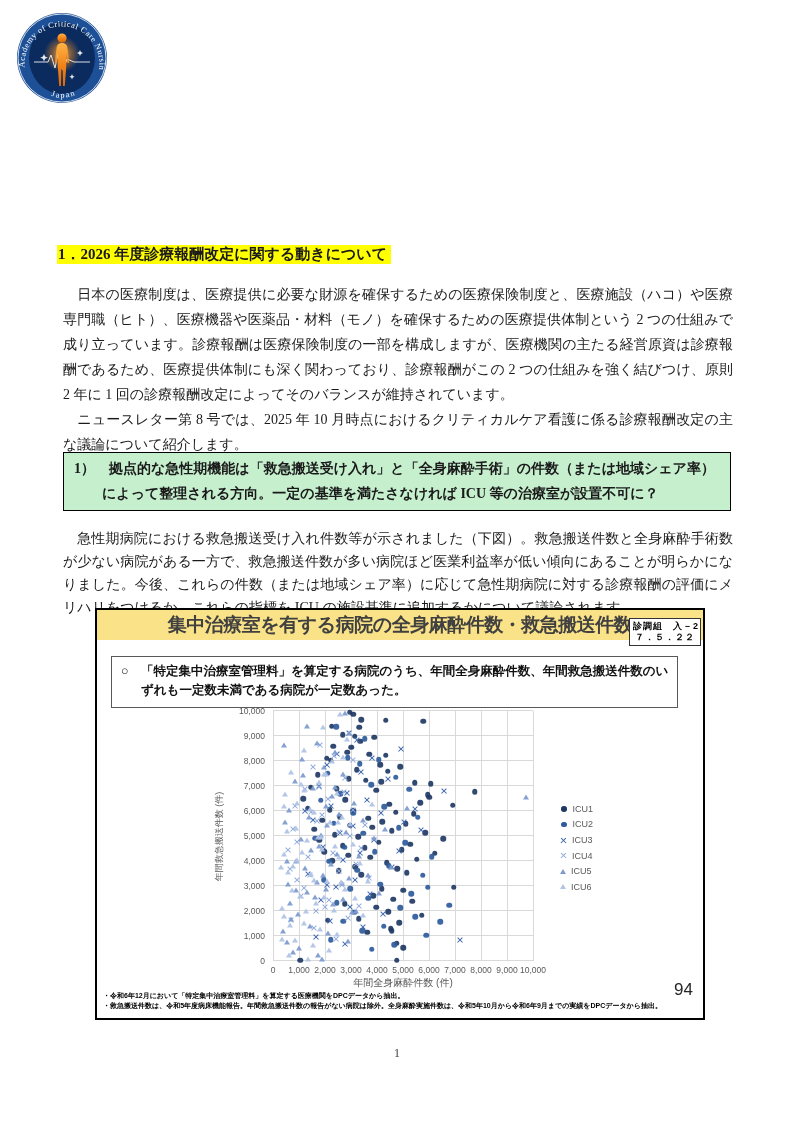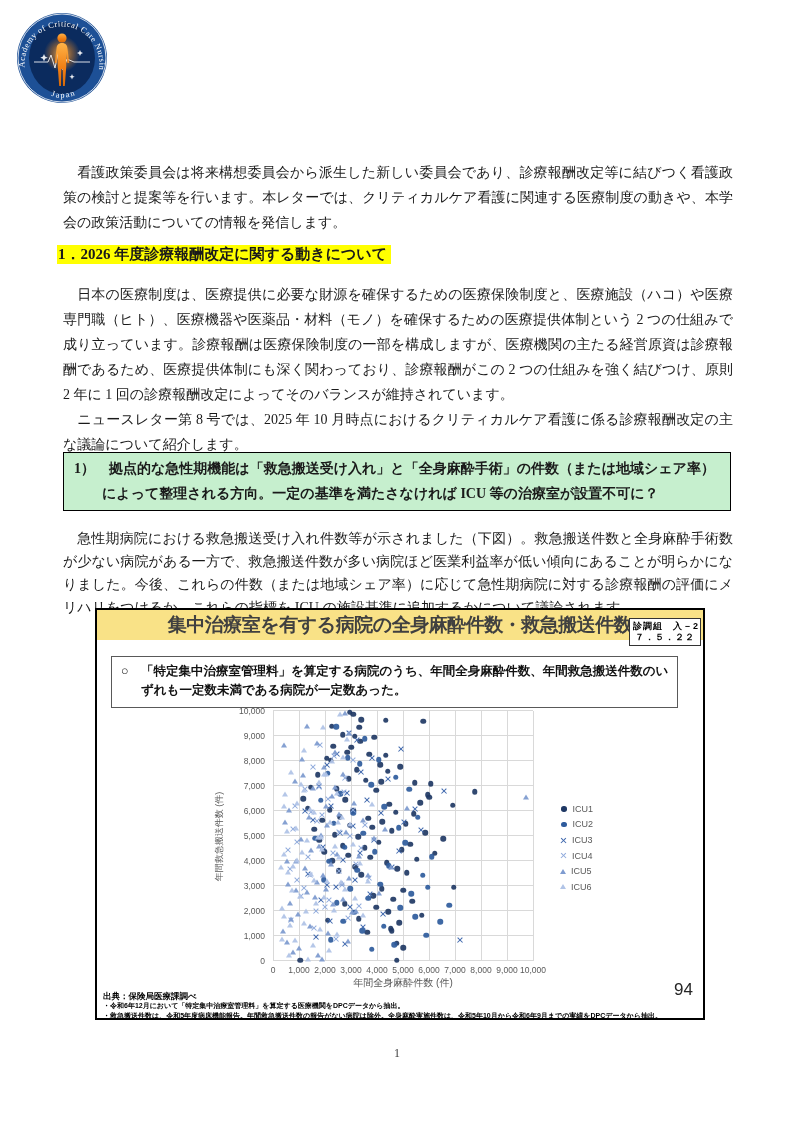--- a/index.html
+++ b/index.html
@@ -107,21 +107,20 @@
     </g>
     <text font-family="Liberation Serif, serif" font-size="8.2" fill="#ffffff" letter-spacing="0.6">
       <textPath href="#arcTop" startOffset="2%">Academy of Critical Care Nursing</textPath>
     </text>
     <text font-family="Liberation Serif, serif" font-size="8.2" fill="#ffffff" letter-spacing="1.5">
       <textPath href="#arcBot" startOffset="28%">Japan</textPath>
     </text>
   </svg>
 
 
-  <p class="body-p p-intro">　看護政策委員会は将来構想委員会から派生した新しい委員会であり、診療報酬改定等に結びつく看護政策の検討と提案等を行います。本レターでは、クリティカルケア看護に関連する医療制度の動きや、本学会の政策活動についての情報を発信します。</p>
 
   <div class="sec-heading">
     <span class="hl">1．2026 年度診療報酬改定に関する動きについて</span>
   </div>
 
   <p class="body-p p-sec1a">　日本の医療制度は、医療提供に必要な財源を確保するための医療保険制度と、医療施設（ハコ）や医療専門職（ヒト）、医療機器や医薬品・材料（モノ）を確保するための医療提供体制という 2 つの仕組みで成り立っています。診療報酬は医療保険制度の一部を構成しますが、医療機関の主たる経営原資は診療報酬であるため、医療提供体制にも深く関わっており、診療報酬がこの 2 つの仕組みを強く結びつけ、原則 2 年に 1 回の診療報酬改定によってそのバランスが維持されています。</p>
   <p class="body-p p-sec1b">　ニュースレター第 8 号では、2025 年 10 月時点におけるクリティカルケア看護に係る診療報酬改定の主な議論について紹介します。</p>
 
   <div class="green-box">
     <p class="hang">1）　拠点的な急性期機能は「救急搬送受け入れ」と「全身麻酔手術」の件数（または地域シェア率）によって整理される方向。一定の基準を満たさなければ ICU 等の治療室が設置不可に？</p>
@@ -575,21 +574,20 @@
           <div class="lm triangle" style="--c: #7F9CD0;"></div>
           <div class="">ICU5</div>
         </div>
         <div class="legend-item">
           <div class="lm triangle" style="--c: #B1C4E7;"></div>
           <div class="">ICU6</div>
         </div>
       </div>
 
     <div class="source">
-      <div class="src-t">出典：保険局医療課調べ</div>
       <div class="src-n">・令和6年12月において「特定集中治療室管理料」を算定する医療機関をDPCデータから抽出。</div>
       <div class="src-n">・救急搬送件数は、令和5年度病床機能報告。年間救急搬送件数の報告がない病院は除外。全身麻酔実施件数は、令和5年10月から令和6年9月までの実績をDPCデータから抽出。</div>
     </div>
     <div class="slide-page">94</div>
   </div>
 
   <div class="page-num">1</div>
 </div>
 
 </body></html>

